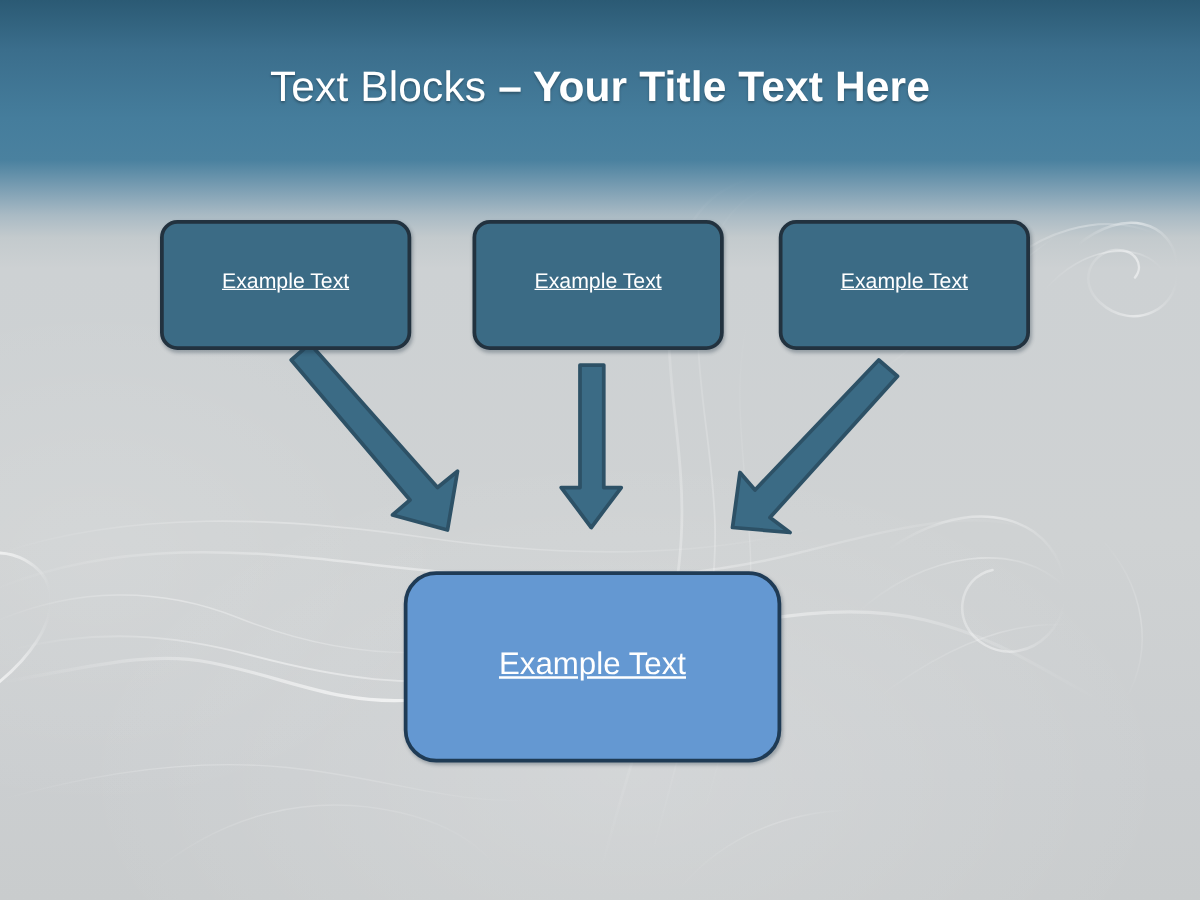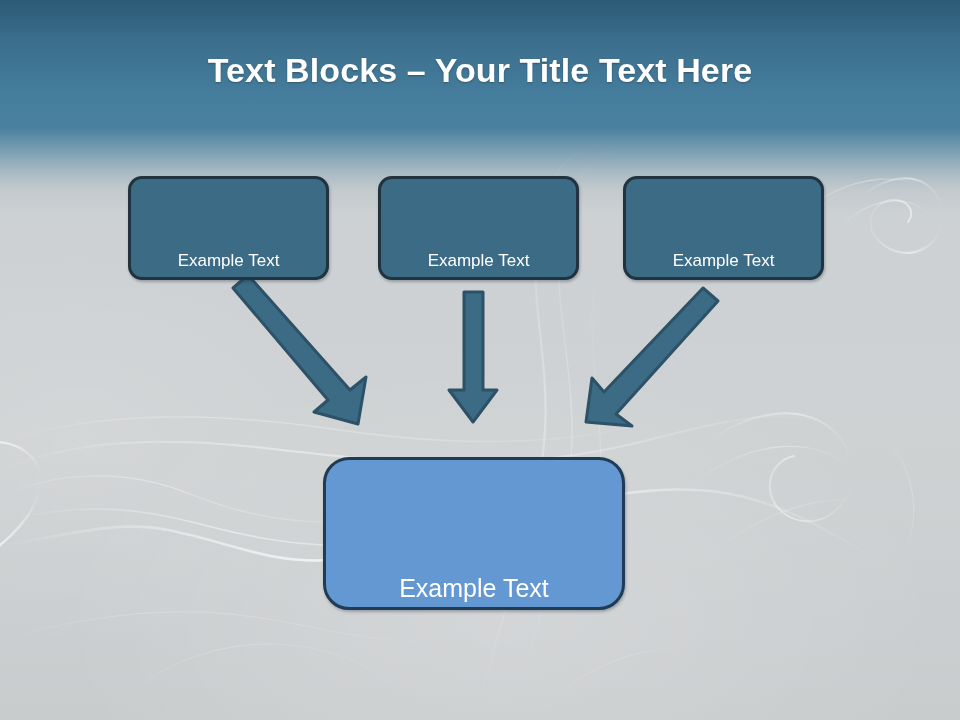--- a/index.html
+++ b/index.html
@@ -53,34 +53,35 @@
     top: 49px;
     width: 960px;
     text-align: center;
     color: #ffffff;
     font-size: 34px;
     line-height: 42px;
     letter-spacing: 0.1px;
     white-space: nowrap;
     text-shadow: 0 1px 2px rgba(0,0,0,0.28);
   }
-  #title .strong { font-weight: bold; text-align: right; }
+  #title .strong { font-weight: normal; text-align: right; }
   #title .rest { font-weight: bold; }
 
   
   .node {
     position: absolute;
     box-sizing: border-box;
     display: flex;
-    align-items: flex-end;
+    align-items: center;
     justify-content: center;
     color: #ffffff;
     text-align: center;
     border-style: solid;
     box-shadow: 1px 2px 3px rgba(20,40,55,0.30);
+    text-decoration: underline;
   }
   .node-top {
     width: 201px;
     height: 104px;
     top: 176px;
     border-radius: 14px;
     border-width: 3px;
     border-color: #22323f;
     background: #3b6b85;
     font-size: 17px;

